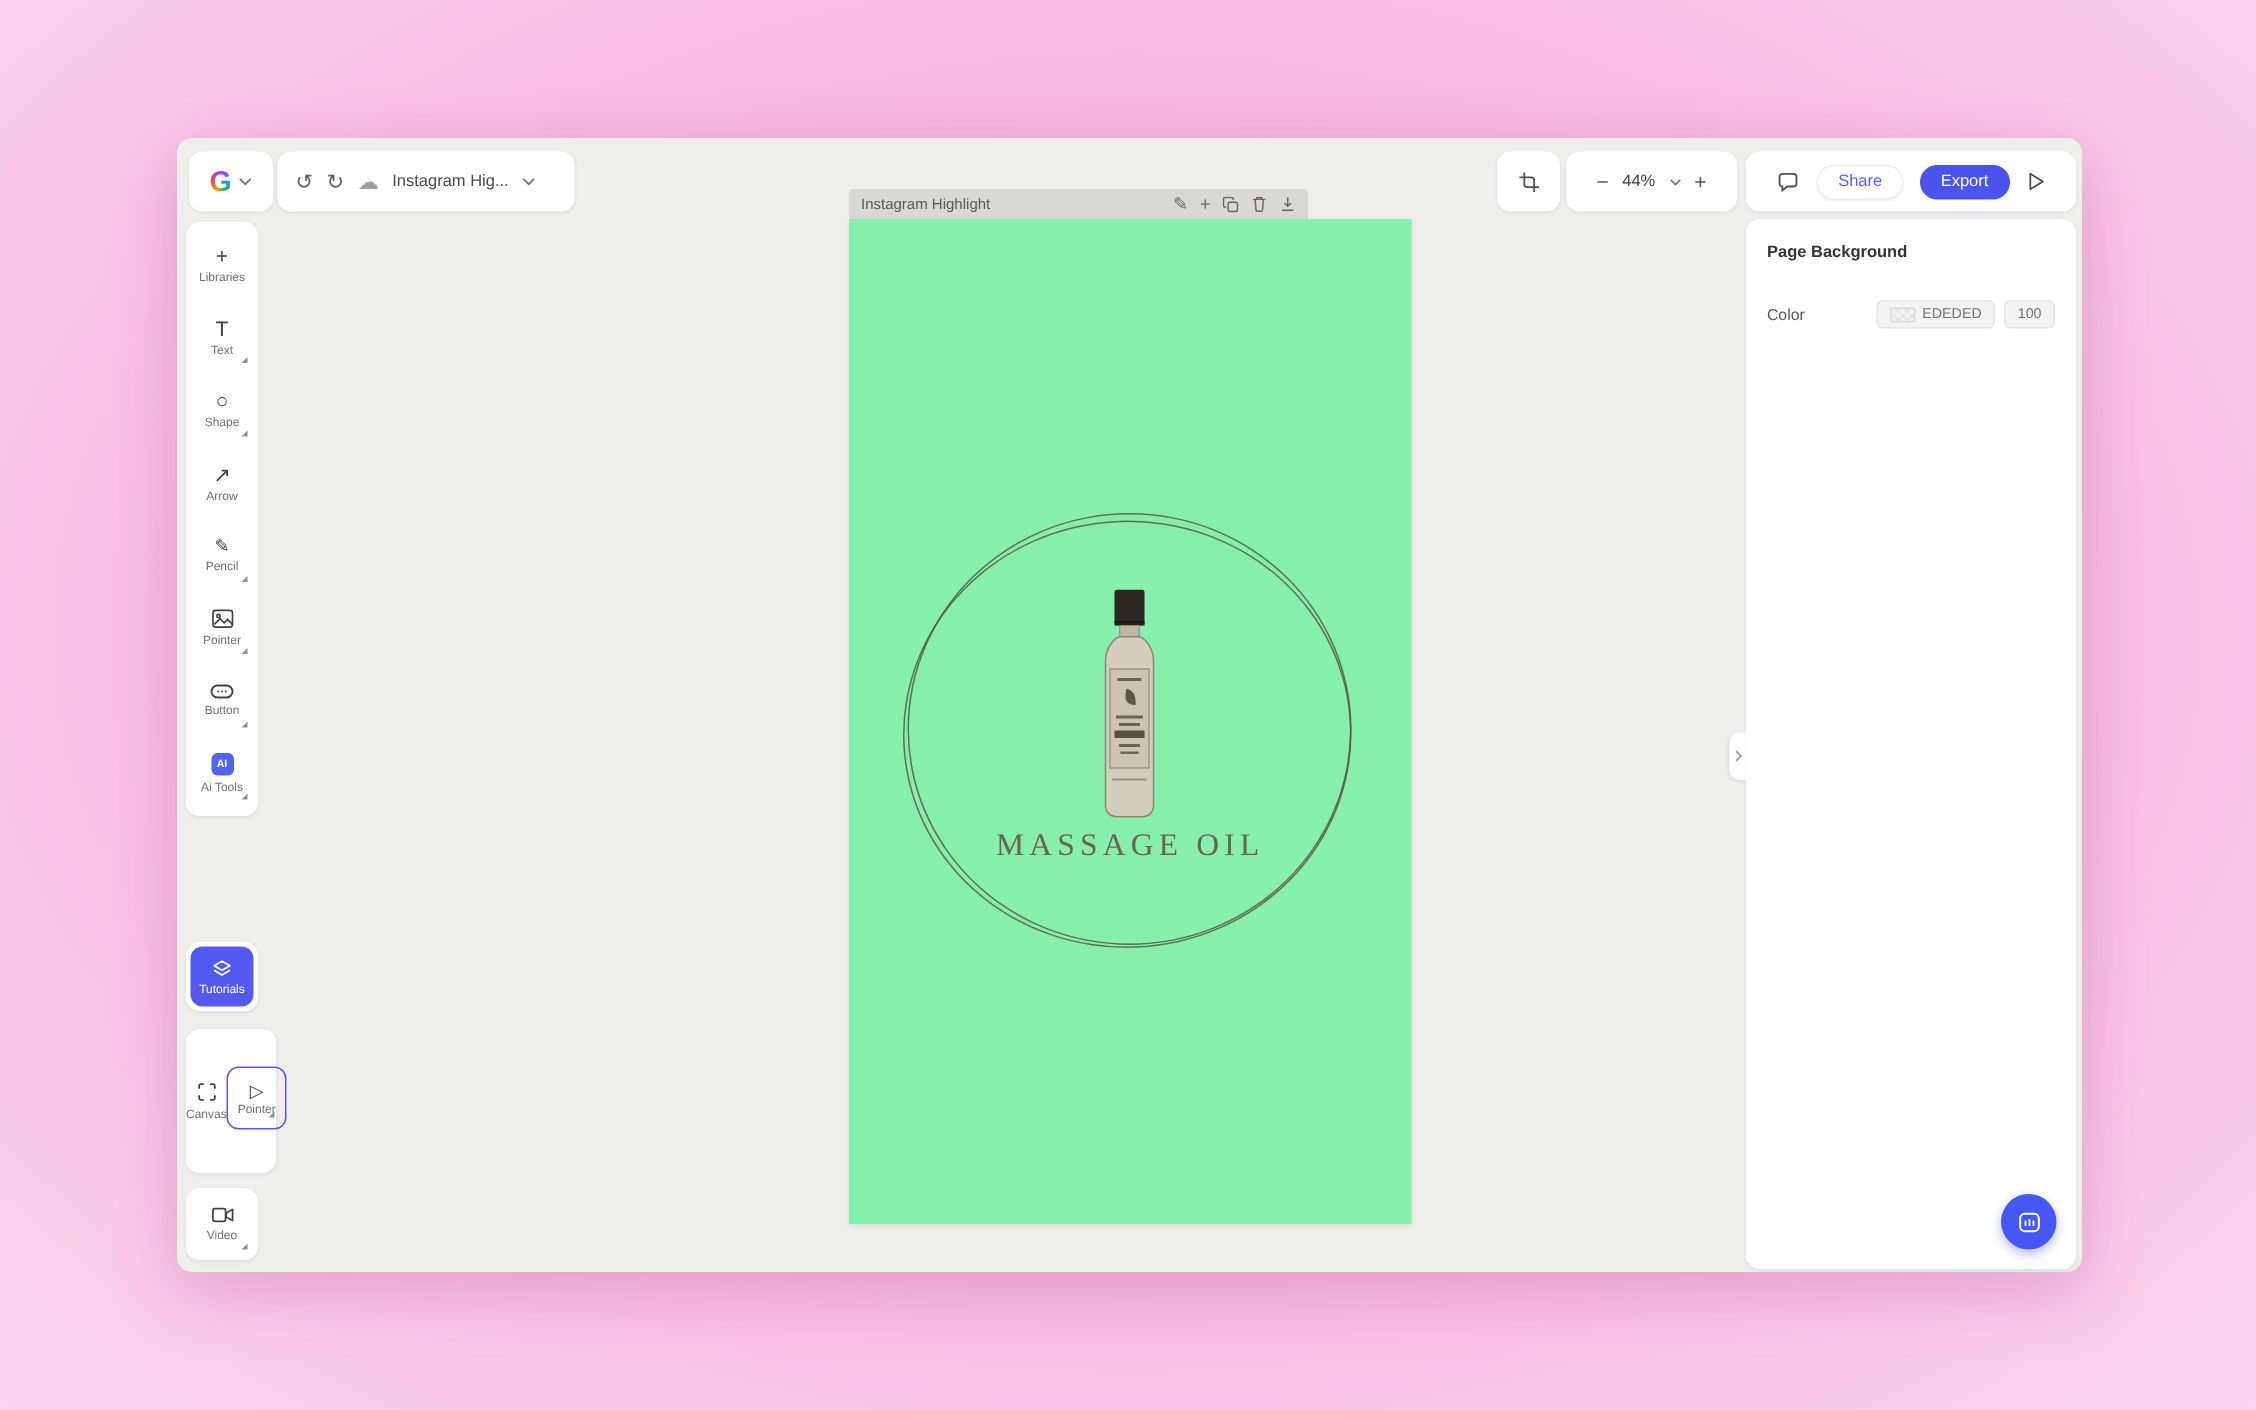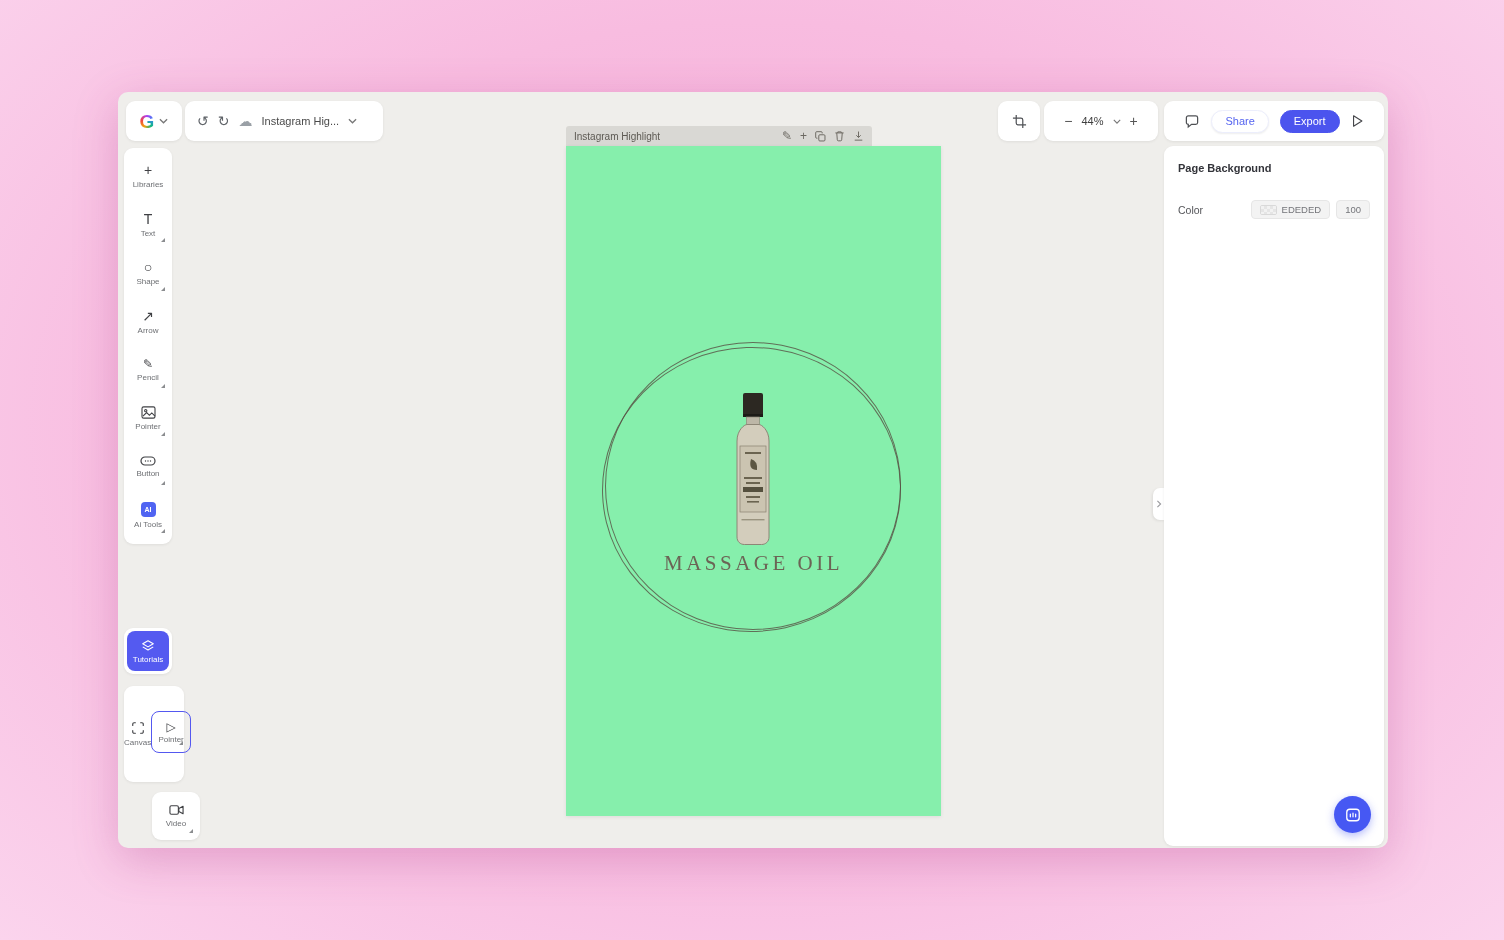--- a/index.html
+++ b/index.html
@@ -48,21 +48,21 @@
     border-style:solid; border-width:0 0 4px 4px; border-color:transparent transparent #8b8d90 transparent; }
   .ai-badge { width:15px; height:15px; border-radius:4px; background:#5064f2; color:#fff; font-size:7px; font-weight:700;
     display:flex; align-items:center; justify-content:center; }
   .tutorials-card { left:6px; top:536px; width:48px; height:46px; padding:3px; }
   .tutorials-btn { width:100%; height:100%; background:#545af0; border-radius:8px; display:flex; flex-direction:column; align-items:center; justify-content:center; gap:2px; }
   .tutorials-btn .tool-label { color:#fff; }
   .nav-card { left:6px; top:594px; width:60px; height:96px; display:flex; }
   .nav-card .tool { flex:1; }
   .pointer-box { position:relative; border:1.5px solid #5458f0; border-radius:8px; width:40px; height:42px;
     display:flex; flex-direction:column; align-items:center; justify-content:center; gap:2px; }
-  .video-card { left:6px; top:700px; width:48px; height:48px; display:flex;margin-left:28px; }
+  .video-card { left:6px; top:700px; width:48px; height:48px; display:flex; }
   .video-card .tool { flex:1; }
   
   .artboard-header { position:absolute; left:448px; top:34px; width:306px; height:20px; background:#d9d8d4;
     border-radius:3px 3px 0 0; display:flex; align-items:center; padding:0 8px; gap:8px; }
   .artboard-title { font-size:10px; color:#5d5a54; flex:1; }
   .ab-ic { display:inline-flex; align-items:center; cursor:default; }
   .ab-ic svg { stroke:#6b6861; }
   .ab-ic .gi { font-size:12px; color:#6b6861; }
   .artboard { position:absolute; left:448px; top:54px; width:375px; height:670px; background:#86efac; box-shadow:0 1px 4px rgba(0,0,0,.08); }
   .ellipse { position:absolute; border:1px solid rgba(86,79,66,.8); border-radius:50%; }

